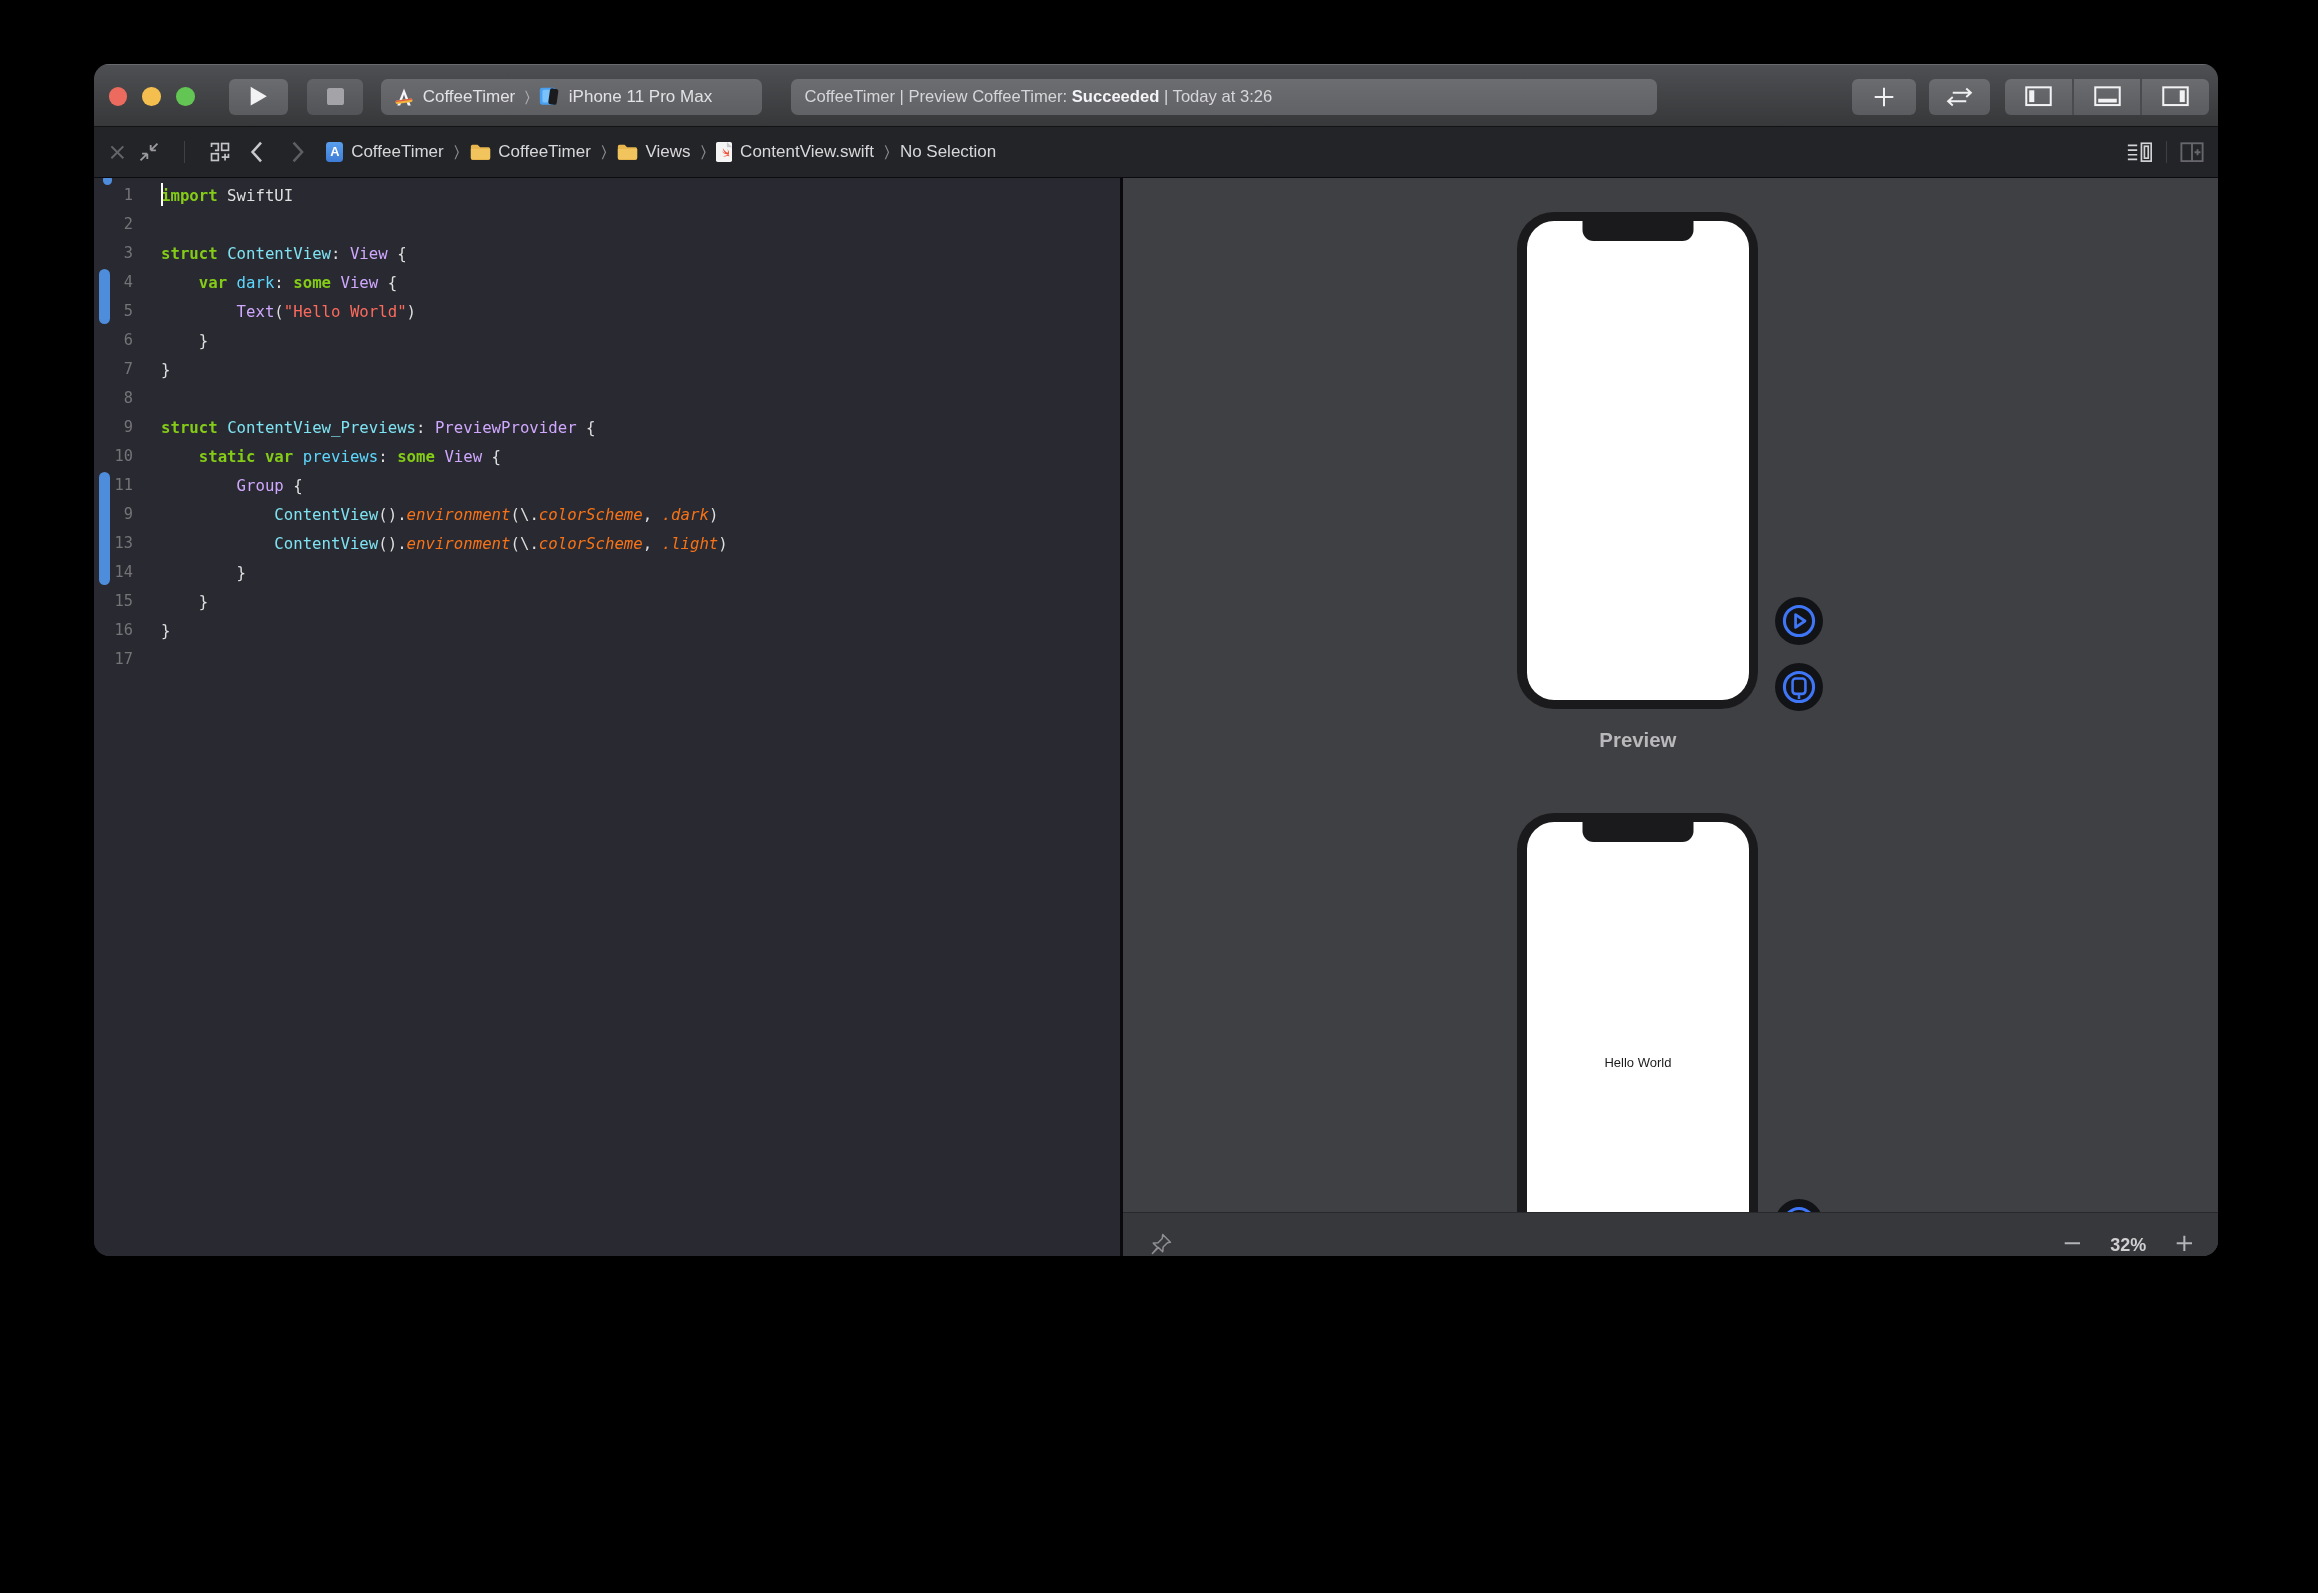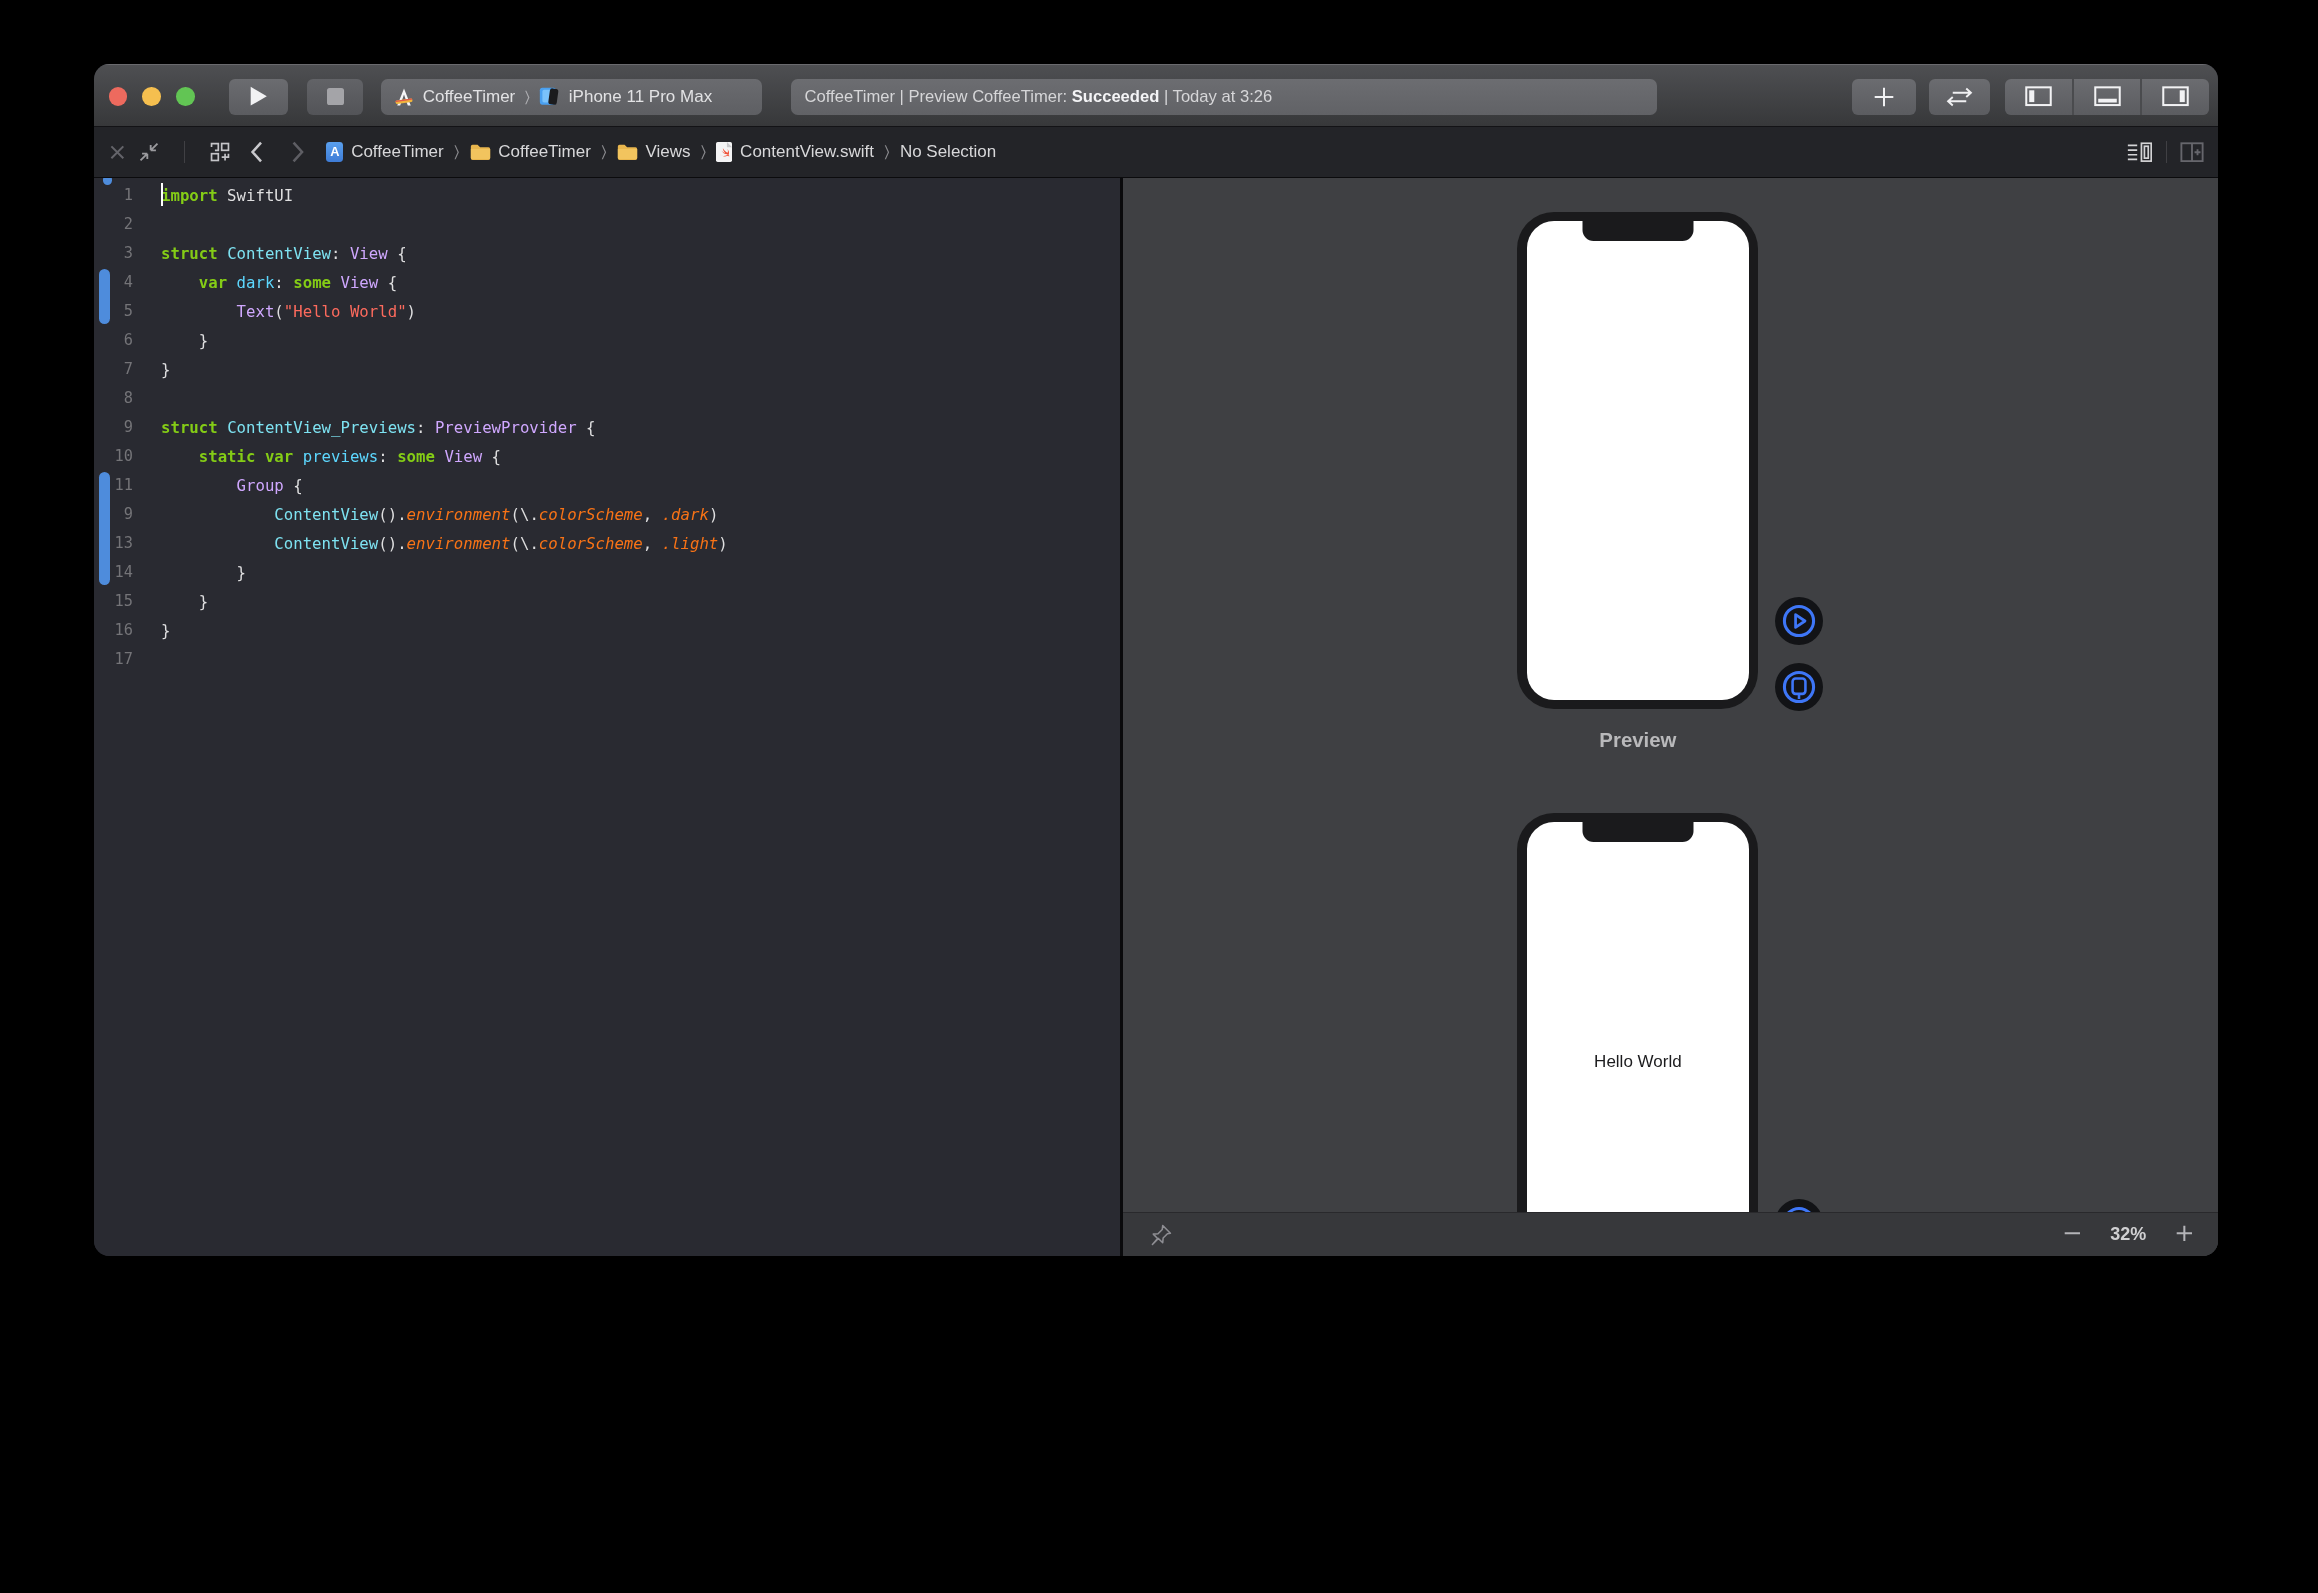--- a/index.html
+++ b/index.html
@@ -72,29 +72,29 @@
   .change-bar { position:absolute; left:5.1px; width:11px; border-radius:6px; background:#4e8cdc; }
   .change-dot { position:absolute; left:8.5px; top:-2.6px; width:9.4px; height:9.4px; border-radius:50%; background:#4e8cdc; }
   .caret { position:absolute; left:67px; top:5.1px; width:2.1px; height:23px; background:#ffffff; }
 
   
   .phone { position:absolute; left:394px; width:241px; background:#1a1a1c; border-radius:37px; padding:9.4px; }
   .phone .screen { position:relative; width:100%; height:100%; background:#ffffff; border-radius:27px; overflow:hidden; }
   .notch { position:absolute; left:50%; top:0; transform:translateX(-50%); width:111px; height:19.6px;
            background:#1a1a1c; border-radius:0 0 11px 11px; }
   .screen-text { position:absolute; inset:0; display:flex; align-items:center; justify-content:center;
-                 font-size:17px; color:#1c1c1e; }
+                 font-size:13px; color:#1c1c1e; }
   .preview-label { position:absolute; left:394px; width:241px; text-align:center;
                    font-size:20.4px; font-weight:700; color:#b9b9bb; }
   .circle-btn { position:absolute; left:652px; width:48px; height:48px; border-radius:50%;
                 background:#121316; display:flex; align-items:center; justify-content:center; }
 
   
   .canvas-bottom { position:absolute; left:0; right:0; bottom:0; height:44px; background:#37383b;
-                   border-top:0.9px solid #29292c; display:flex; align-items:center; }
+                   border-top:0.9px solid #29292c; display:flex; align-items:flex-end; }
   .pin-wrap { margin-left:25.5px; display:flex; }
   .zoom-ctrls { position:absolute; right:24px; display:flex; align-items:center; gap:29px; }
   .zoom-label { font-size:18px; font-weight:600; color:#d0d0d2; }
 
   .file-page { position:relative; width:16px; height:20.4px; background:#f4f4f5; border-radius:1.7px; }
   .app-badge { width:17px; height:20.4px; border-radius:3.4px; background:linear-gradient(#5aa0ee,#3e7cd6);
                color:#fff; font-size:12.8px; font-weight:bold; display:flex; align-items:center; justify-content:center; }
 </style>
 </head>
 <body>

